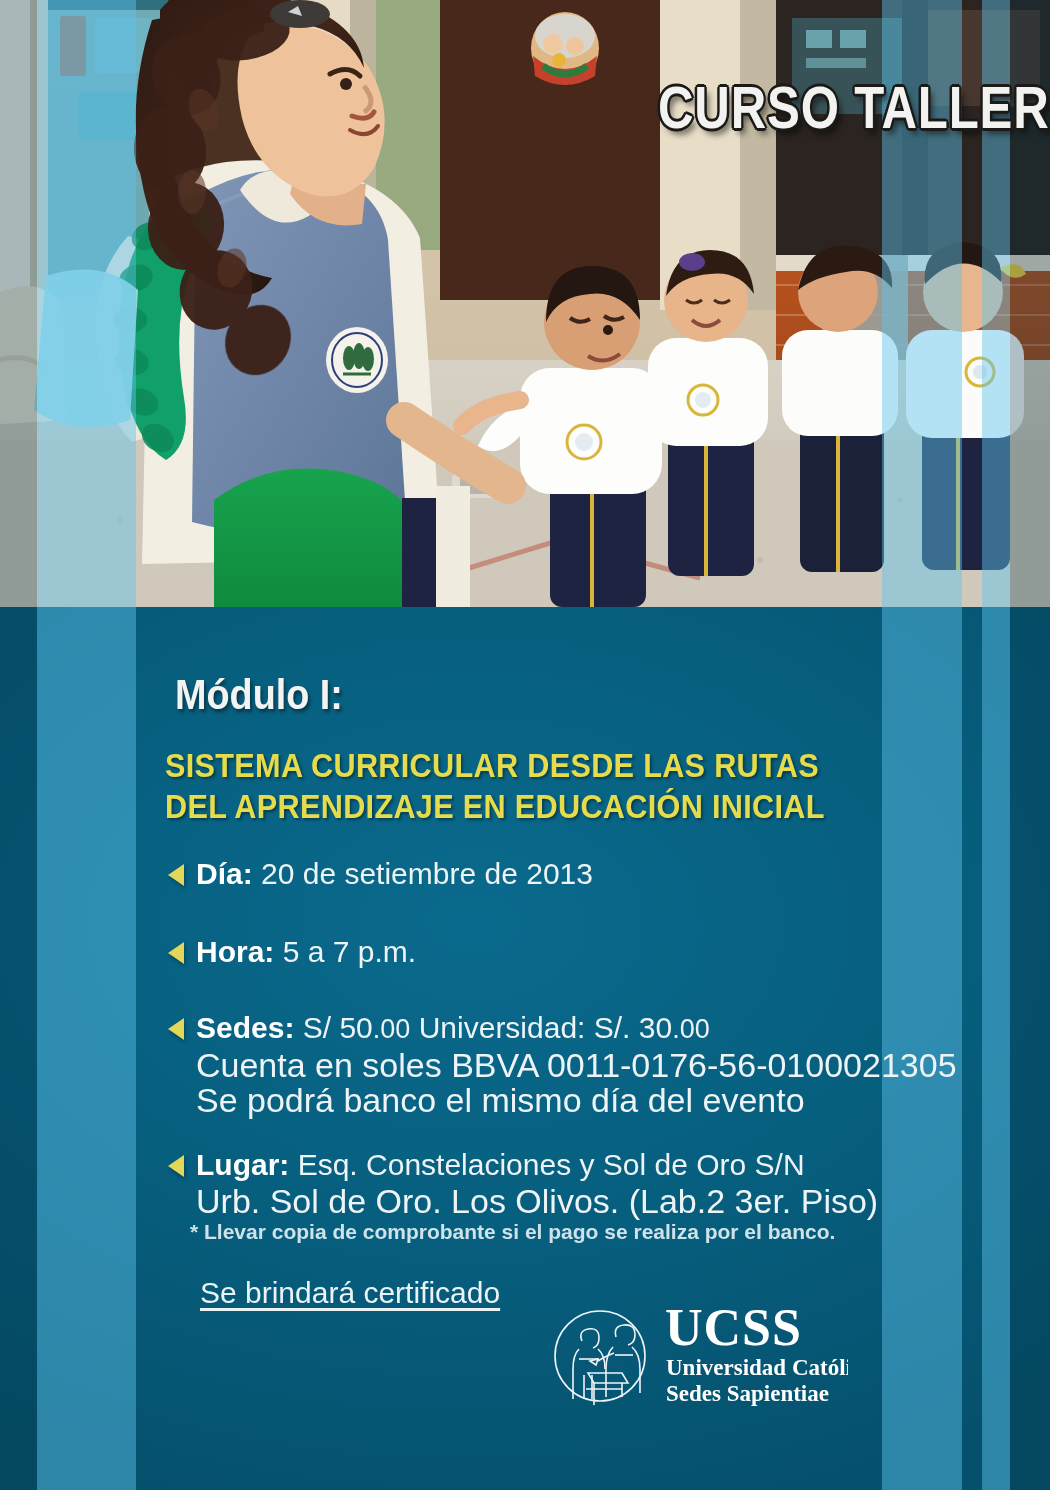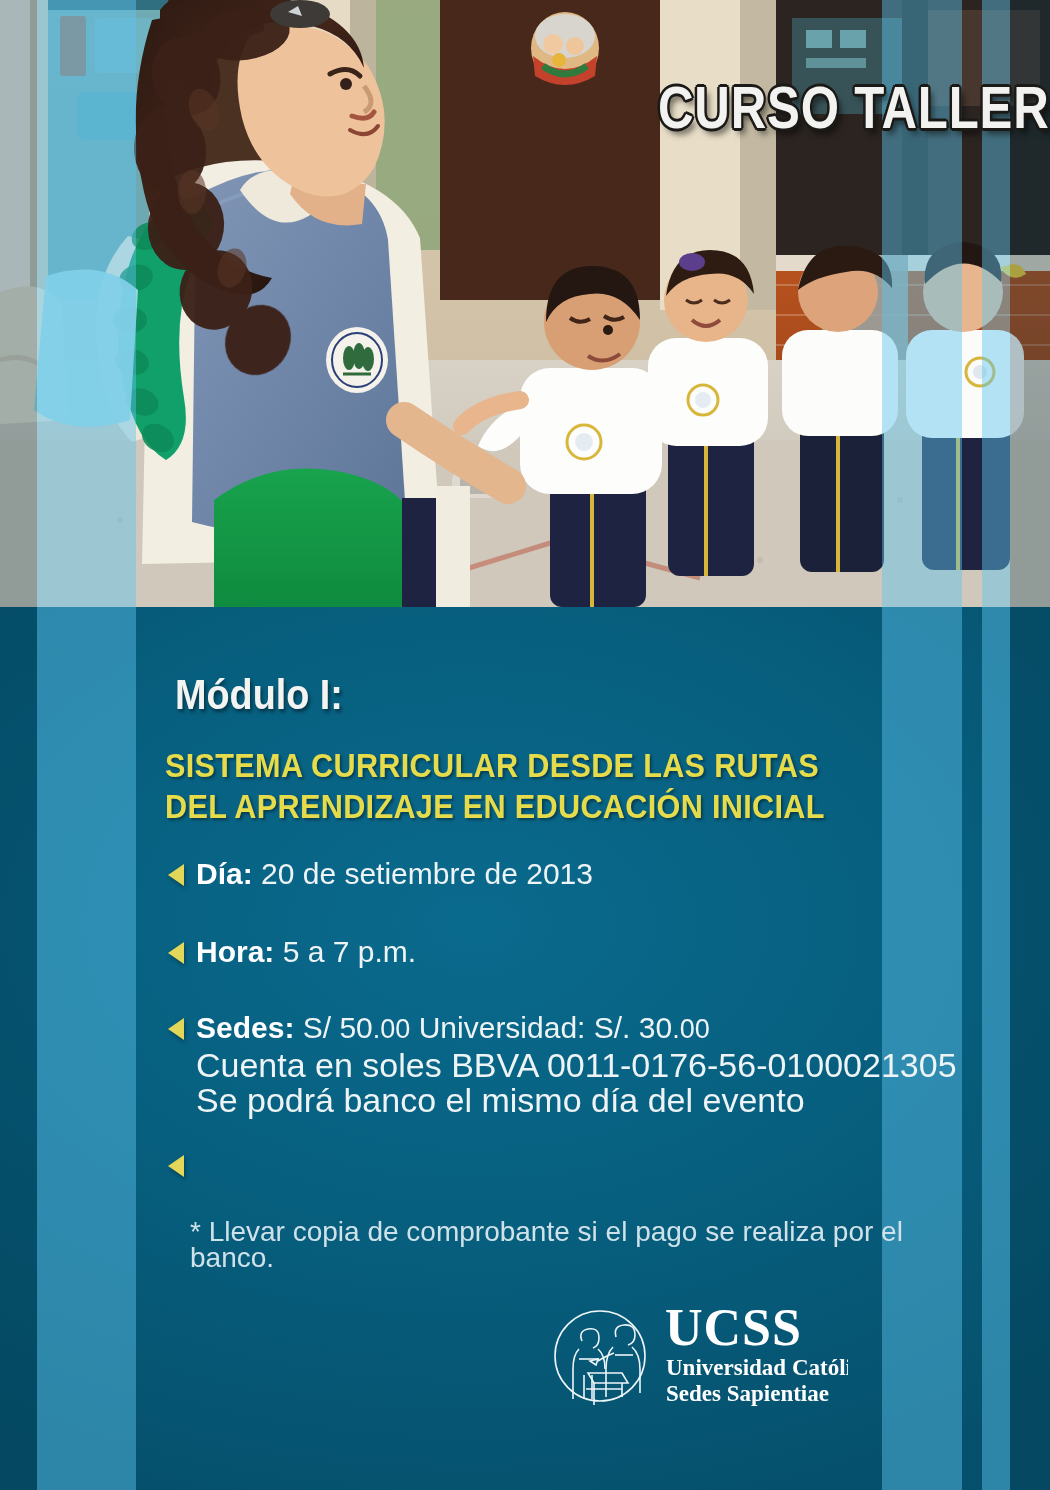--- a/index.html
+++ b/index.html
@@ -99,21 +99,21 @@
   .rowtext .lite { font-weight:normal; }
   .small-dec { font-size:27px; }
   .sub-line { display:block; font-size:34px; line-height:35px; }
 
   .gap-a { height:40px; }
   .gap-b { height:38px; }
   .gap-c { height:28px; }
 
   .note {
     position:absolute; left:190px; top:612px;
-    color:#cfe2ea; font-size:28px; line-height:26px;
+    color:#cfe2ea; font-size:21px; line-height:26px;font-weight:bold;
   }
   .cert {
     position:absolute; left:200px; top:668px;
     color:#eaf3f6; font-size:30px; line-height:36px;
     text-decoration:underline; text-underline-offset:5px;
   }
 
   
   .logo { position:absolute; left:548px; top:690px; width:300px; height:118px;font-weight:bold; }
   .logo svg { display:block; }
@@ -399,25 +399,29 @@
         <span class="rowtext"><b>Sedes:</b><span class="lite">&nbsp;</span><span>S/ </span><span>50</span><span class="small-dec">.00</span><span> Universidad: </span><span>S/. </span><span>30</span><span class="small-dec">.00</span>
           <span class="sub-line">Cuenta en soles BBVA 0011-0176-56-0100021305</span>
           <span class="sub-line">Se podrá banco el mismo día del evento</span>
         </span>
       </div>
 
       <div class="gap-c"></div>
 
       <div class="row">
         <span class="tri"></span>
+        <span class="rowtext"><b>Lugar:</b><span class="lite">&nbsp;</span><span>Esq. Constelaciones y Sol de Oro S/N</span>
+          <span class="sub-line">Urb. Sol de Oro. Los Olivos. (Lab.2 3er. Piso)</span>
+        </span>
       </div>
 
     </div>
 
     <div class="note">* Llevar copia de comprobante si el pago se realiza por el banco.</div>
+    <div class="cert">Se brindará certificado</div>
 
     <div class="logo">
       <svg viewBox="0 0 300 118" aria-hidden="true">
 
         <g fill="none" stroke="#eef5f8" stroke-width="1.6">
           <circle cx="52" cy="59" r="45"></circle>
 
           <path d="M34,44 q-4,-10 6,-12 q11,-2 11,9 q0,8 -6,10"></path>
           <path d="M31,52 q-6,6 -6,20 l0,30"></path>
           <path d="M50,52 q7,6 7,20"></path>

